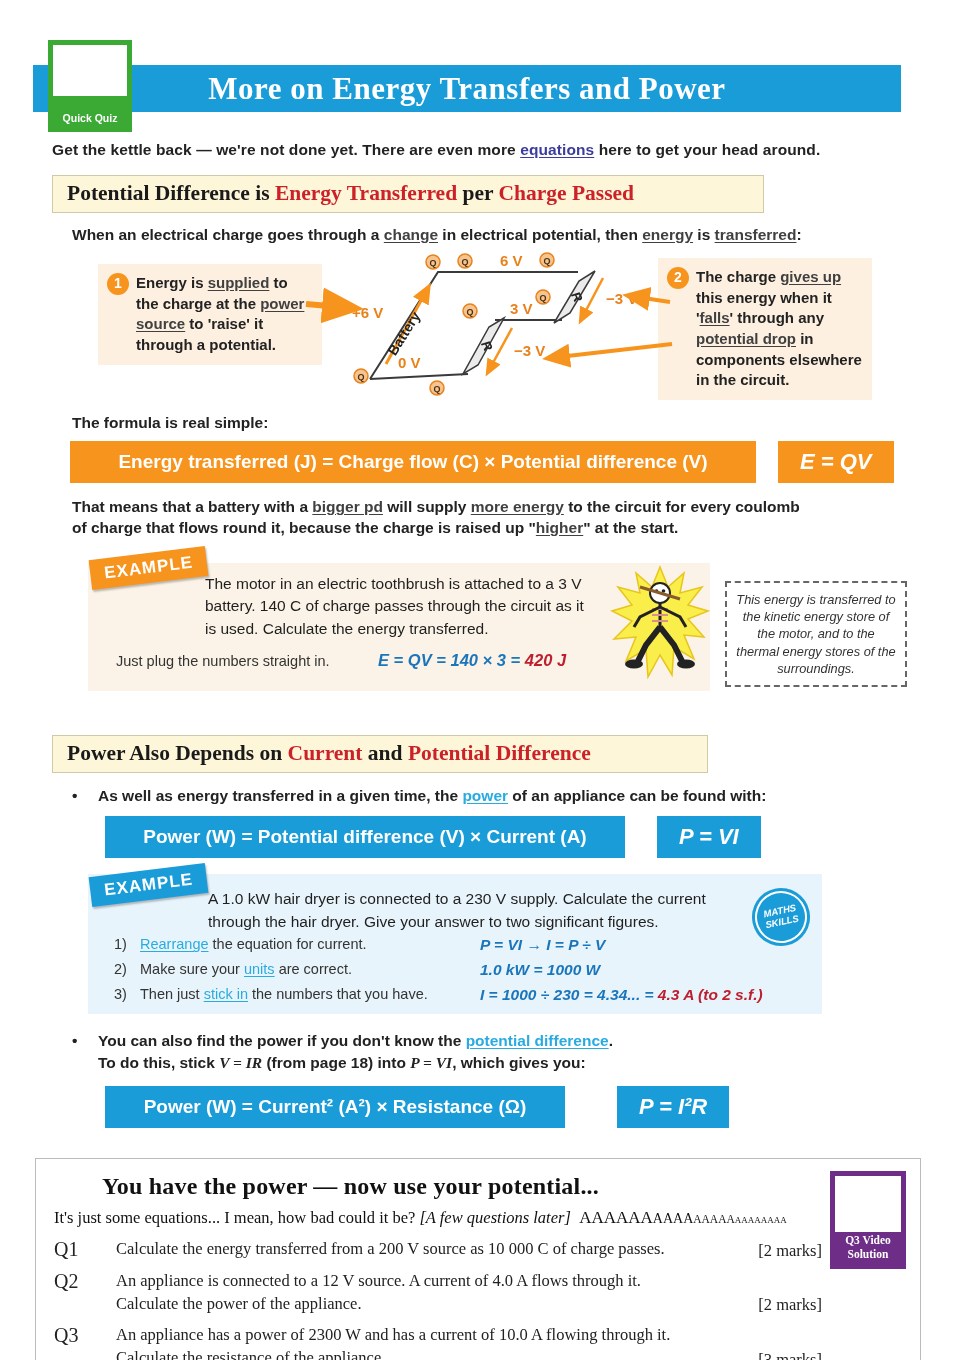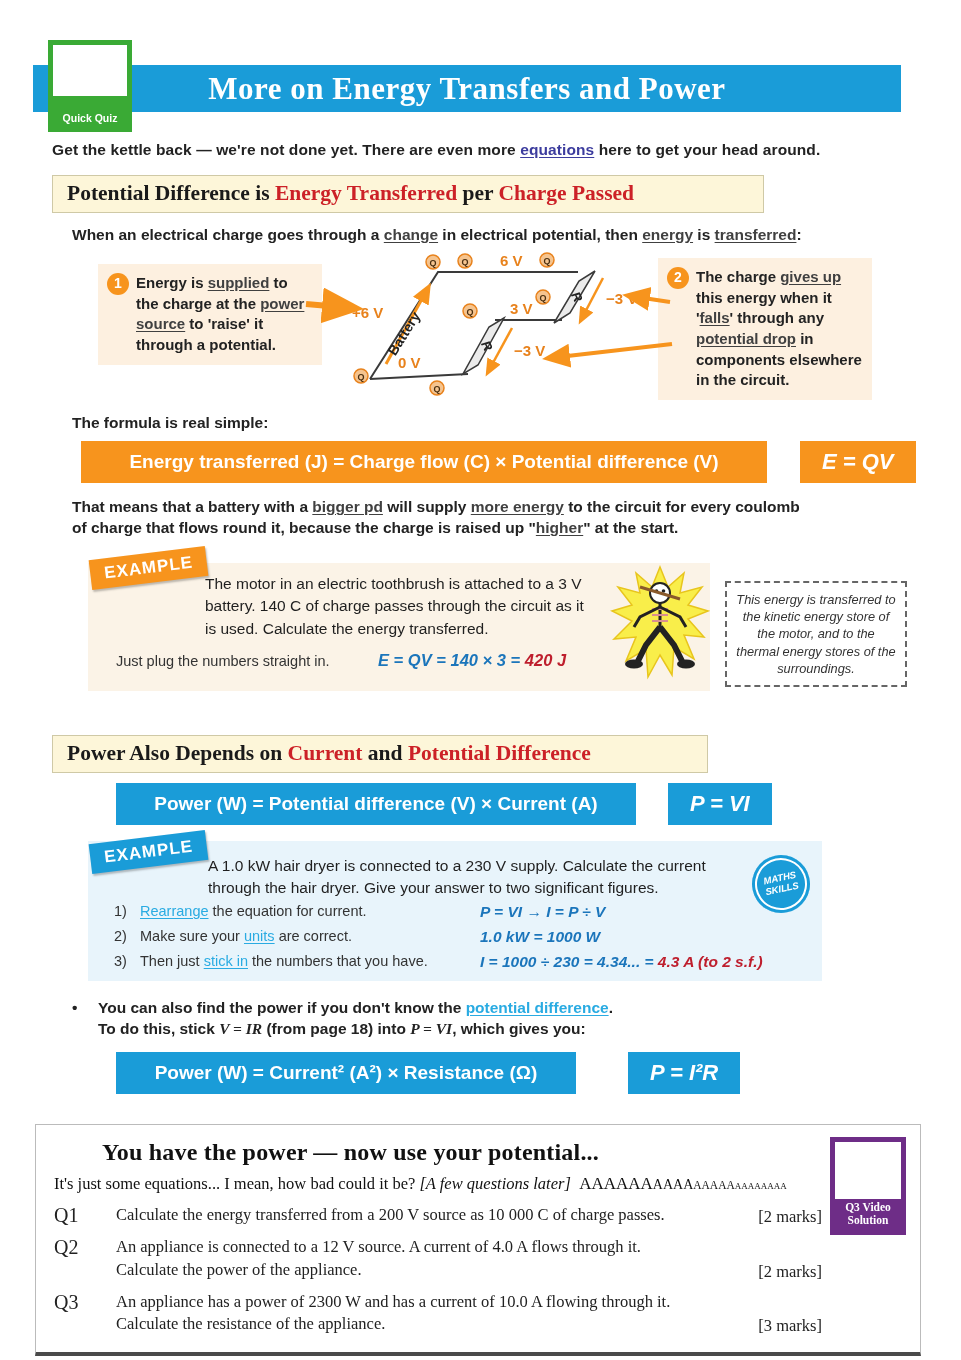--- a/index.html
+++ b/index.html
@@ -51,21 +51,21 @@
     display:flex; align-items:center; justify-content:center;
   }
   .callout1 { left:98px; top:12px; width:224px; }
   .callout2 { left:658px; top:6px; width:214px; }
   .circuit-svg { position:absolute; left:300px; top:0; }
   
   .formula-intro { margin:8px 0 0 72px; font-size:15.5px; font-weight:bold; }
   .formula-row { display:flex; margin-left:70px; margin-top:9px; gap:22px; align-items:stretch;}
   .fbox {
     color:#fff; font-weight:bold; font-size:19px; padding:8px 16px; white-space:nowrap;
-    display:flex; align-items:center; justify-content:center;margin-left:11px;
+    display:flex; align-items:center; justify-content:center;
   }
   .fbox.orange { background:#f7941d; }
   .fbox.blue { background:#1a9cd8; }
   .fbox.short { font-style:italic; font-size:22px; padding:8px 22px; }
   
   .example-wrap { position:relative; margin:18px 0 0 88px; height:136px; }
   .ex1-bg { position:absolute; left:0; top:6px; width:622px; height:128px; background:#fbf3e7; }
   .ex2-bg { position:relative; margin:16px 0 0 88px; width:734px; height:140px; background:#e8f4fb; }
   .ex-tag {
     position:absolute; left:2px; top:-4px; transform:rotate(-7deg);
@@ -246,20 +246,21 @@
       <path d="M50,42 L30,52 L24,62 M50,42 L70,52 L76,62" fill="none" stroke="#222" stroke-width="3"></path>
       <path d="M50,62 L36,80 L28,96 M50,62 L64,80 L72,96" fill="none" stroke="#222" stroke-width="6"></path>
       <ellipse cx="24" cy="99" rx="9" ry="4.5" fill="#222"></ellipse>
         <ellipse cx="76" cy="99" rx="9" ry="4.5" fill="#222"></ellipse>
     </svg>
     <div class="side-note">This energy is transferred to the kinetic energy store of the motor, and to the thermal energy stores of the surroundings.</div>
   </div>
 
   <div style="margin-top:26px;"><span class="sec-heading" style="width:656px;"><span>Power Also Depends on </span><span class="red">Current</span><span> and </span><span class="red">Potential Difference</span></span></div>
 
+  <div class="bullet-row"><span class="bullet-dot">•</span><span>As well as energy transferred in a given time, the </span><span class="u-blue">power</span><span> of an appliance can be found with:</span></div>
 
   <div class="formula-row" style="margin-left:105px; margin-top:10px;">
     <div class="fbox blue" style="width:520px;">Power (W) = Potential difference (V) × Current (A)</div>
     <div class="fbox blue short" style="margin-left:10px;">P = VI</div>
   </div>
 
   <div class="ex2-bg">
     <div class="ex-tag blue">EXAMPLE</div>
     <div class="ex2-body">A 1.0 kW hair dryer is connected to a 230 V supply.  Calculate the current through the hair dryer.  Give your answer to two significant figures.</div>
     <div class="maths-badge">

